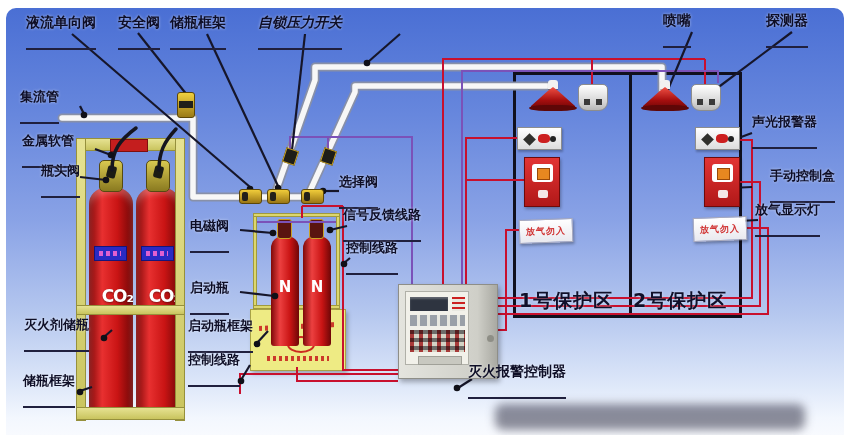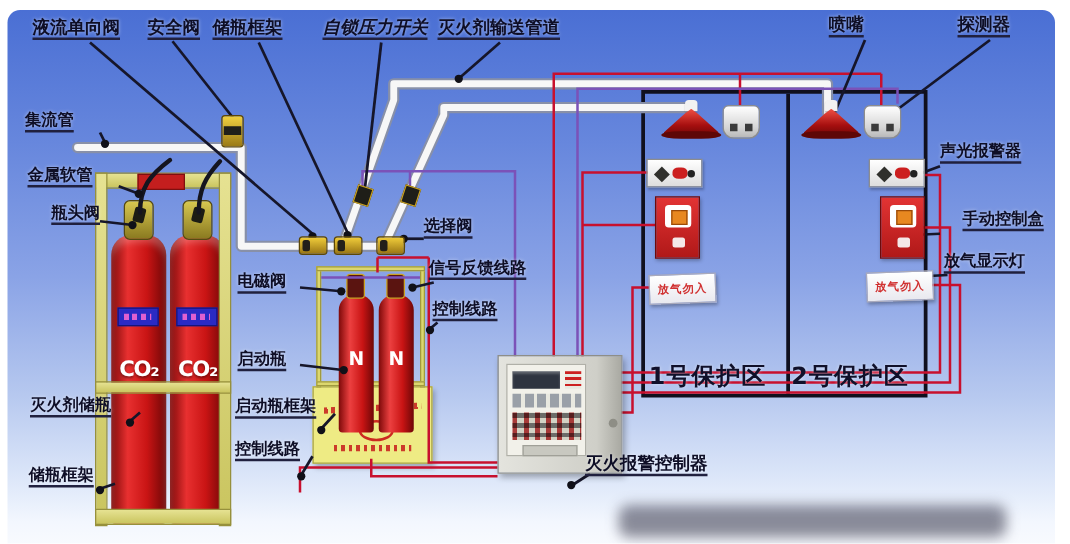--- a/index.html
+++ b/index.html
@@ -3,38 +3,38 @@
 <meta charset="utf-8">
 <style>
   html,body{margin:0;padding:0;background:#ffffff;}
   .stage{position:relative;width:856px;height:435px;background:#ffffff;overflow:hidden;
          font-family:"DejaVu Sans","Liberation Sans",sans-serif;}
   .canvas{position:absolute;left:6px;top:8px;width:838px;height:427px;
           border-radius:10px 10px 0 0;
           background:linear-gradient(180deg,#4a6fd4 0%,#6787dd 25%,#8aa3e6 50%,#b6c8ef 72%,#dde7f9 88%,#f3f7fe 96%,#f8fafe 100%);}
   
   .lbl{position:absolute;font-weight:bold;color:#0e0e26;font-size:13px;line-height:1.1;
-       white-space:nowrap;border-bottom:2px solid #20203e;padding-bottom:0;z-index:7;
+       white-space:nowrap;border-bottom:2px solid #20203e;padding-bottom:18px;z-index:7;
        text-shadow:0 0 3px rgba(255,255,255,.55);}
   .lbl.big{font-size:14px;}
   .zonelbl{position:absolute;font-weight:bold;color:#10102a;font-size:19px;letter-spacing:1px;
        white-space:nowrap;z-index:7;text-shadow:0 0 3px rgba(255,255,255,.5);}
   
   .zones{position:absolute;left:513px;top:72px;width:223px;height:240px;border:3px solid #10101e;z-index:1;}
   .zone-divider{position:absolute;left:113px;top:0;width:3px;height:240px;background:#10101e;}
   
   .bar{position:absolute;background:linear-gradient(180deg,#e6e292,#c9c45e);border:1px solid #96903c;box-sizing:border-box;z-index:3;}
   .chip{position:absolute;left:110px;top:139px;width:36px;height:11px;background:#c41e1e;border:1px solid #7e0f0f;z-index:3;}
   .cyl{position:absolute;width:44px;height:231px;border-radius:16px 16px 3px 3px;z-index:2;
        background:linear-gradient(90deg,#7e0909,#e83030 30%,#c91414 65%,#6e0707);box-shadow:inset 0 6px 6px rgba(255,255,255,.25);}
   .cyl .band{position:absolute;left:5px;top:58px;width:33px;height:15px;background:#2a2ac4;border:1px solid #15157a;
        box-sizing:border-box;}
   .cyl .band::after{content:"";position:absolute;left:4px;top:4px;width:22px;height:5px;
        background:repeating-linear-gradient(90deg,#e060d0 0 4px,transparent 4px 7px);}
-  .cyl .gastxt{position:absolute;left:0;top:98px;width:100%;text-align:center;color:#fff;font-weight:bold;
+  .cyl .gastxt{position:absolute;left:0;top:98px;width:100%;text-align:right;color:#fff;font-weight:bold;
        font-size:17px;letter-spacing:-1px;text-shadow:0 1px 2px rgba(0,0,0,.4);}
   .cylhead{position:absolute;width:24px;height:32px;border-radius:5px;z-index:2;
        background:linear-gradient(180deg,#d8c850,#8a7a20);border:1px solid #564a12;box-sizing:border-box;}
   .cylhead::after{content:"";position:absolute;left:7px;top:5px;width:9px;height:12px;background:#1c1c14;border-radius:2px;transform:rotate(14deg);}
   
   .tbar{position:absolute;background:#dcd76e;border:1px solid #a09a3e;box-sizing:border-box;z-index:3;}
   .board{position:absolute;left:250px;top:309px;width:94px;height:60px;background:#eeeb84;border:1px solid #a8a246;
        box-shadow:2px 3px 4px rgba(0,0,0,.25);z-index:2;}
   .board .row1{position:absolute;left:8px;top:14px;width:78px;height:5px;
        background:repeating-linear-gradient(90deg,#cc3a2a 0 3px,transparent 3px 6px);transform:rotate(-3deg);}
@@ -276,21 +276,20 @@
     </div>
     <div class="knob"></div>
   </div>
 
   <div class="watermark"></div>
 
   <div class="lbl big" style="left:26px;top:15px;">液流单向阀</div>
   <div class="lbl big" style="left:118px;top:15px;text-align:center;">安全阀</div>
   <div class="lbl big" style="left:170px;top:15px;">储瓶框架</div>
   <div class="lbl big" style="left:258px;top:15px;font-style:italic;">自锁压力开关</div>
-  <div class="lbl big" style="left:350px;top:15px;">灭火剂输送管道</div>
   <div class="lbl big" style="left:663px;top:13px;">喷嘴</div>
   <div class="lbl big" style="left:766px;top:13px;">探测器</div>
 
   <div class="lbl" style="left:20px;top:90px;">集流管</div>
   <div class="lbl" style="left:22px;top:134px;">金属软管</div>
   <div class="lbl" style="left:25px;top:164px;margin-left:16px;">瓶头阀</div>
   <div class="lbl" style="left:24px;top:318px;">灭火剂储瓶</div>
   <div class="lbl" style="left:23px;top:374px;">储瓶框架</div>
 
   <div class="lbl" style="left:190px;top:219px;">电磁阀</div>

